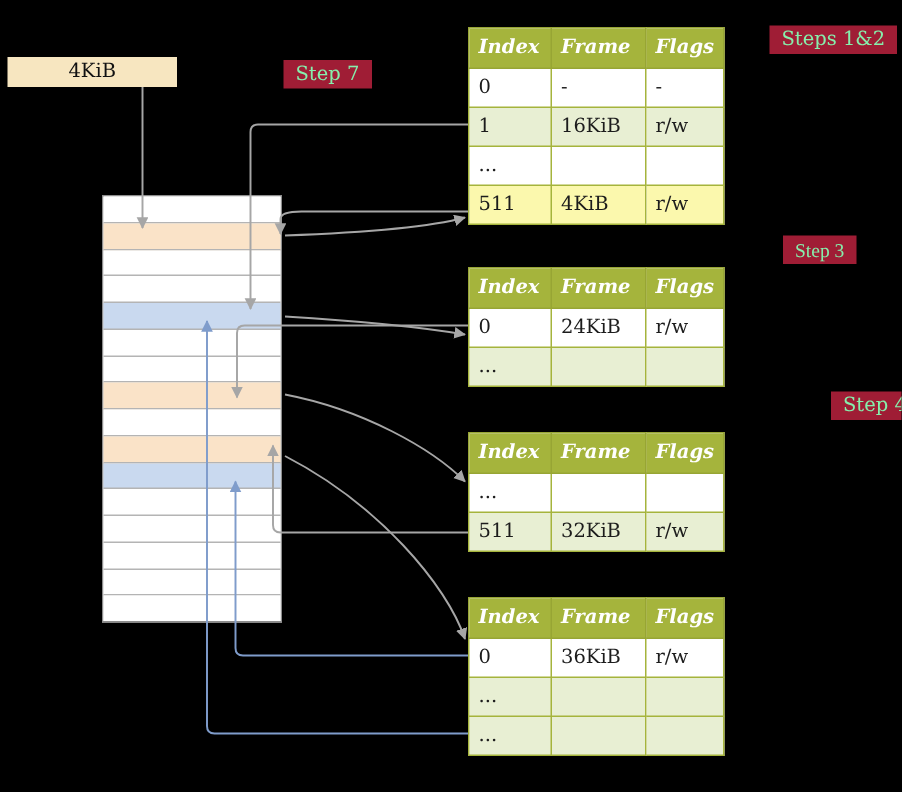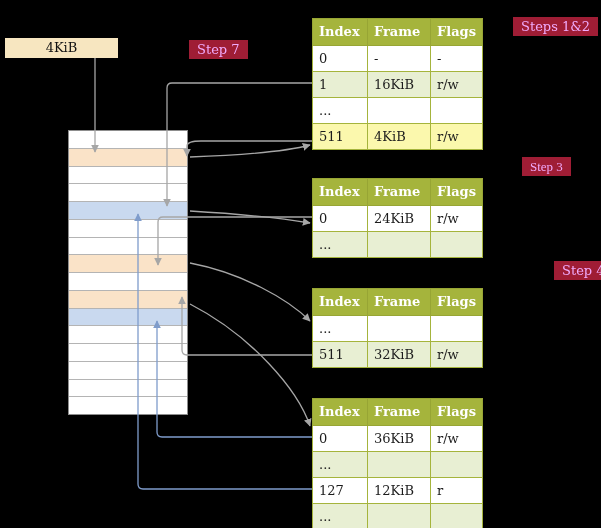--- a/index.html
+++ b/index.html
@@ -5,21 +5,21 @@
   html,body{margin:0;padding:0;}
   body{
     width:601px;height:528px;background:#000;position:relative;
     font-family:"DejaVu Serif",serif;overflow:hidden;
   }
   .frame-box{
     position:absolute;left:5px;top:38px;width:113px;height:20px;
     background:#f7e6c0;color:#111;font-size:13px;text-align:center;line-height:20px;
   }
   .badge{
-    position:absolute;background:#9f1d35;color:#f0abfc;font-size:13px;
+    position:absolute;background:#9f1d35;color:#86efac;font-size:13px;
     height:19px;line-height:19px;padding:0 8px;white-space:nowrap;
   }
   #badge-step0{left:189px;top:40px;}
   #badge-steps12{left:513px;top:17px;}
   #badge-step3{left:522px;top:157px;font-family:Liberation Serif, serif;}
   #badge-step4{left:516px;top:261px;margin-left:38px;}
   .memory{
     position:absolute;left:68px;top:130px;width:120px;height:285px;
     display:flex;flex-direction:column;background:#fff;
     border:1px solid #8d8d8d;box-sizing:border-box;
@@ -28,21 +28,21 @@
   .mrow:last-child{border-bottom:0;}
   .mrow.peach{background:#fae3c8;}
   .mrow.blue{background:#c9d9ef;}
   .mrow.white{background:#fff;}
   table.ptable{
     position:absolute;left:312px;border-collapse:collapse;font-size:13px;
     color:#1c1c1c;background:#fff;table-layout:fixed;
   }
   .ptable th{
     background:#a5b43c;color:#fff;font-weight:bold;text-align:left;
-    padding:4px 6px;border:1px solid #97a534;font-size:13px;line-height:18px;
+    padding:4px 6px;border:1px solid #97a534;font-size:13px;line-height:18px;font-style:italic;
   }
   .ptable td{
     padding:4px 6px;border:1px solid #a5b43c;line-height:17px;height:17px;overflow:hidden;
   }
   .c-index{width:55px;}.c-frame{width:63px;}.c-flags{width:50px;}
   tr.r-white td{background:#ffffff;}
   tr.r-green td{background:#e8efd3;}
   tr.r-yellow td{background:#fbf8ad;}
   #t1{top:18px;} #t2{top:178px;} #t3{top:288px;} #t4{top:398px;}
   svg.overlay{position:absolute;left:0;top:0;pointer-events:none;}
@@ -183,25 +183,20 @@
   <tbody>
     <tr class="r-white">
       <td>0</td>
       <td>36KiB</td>
       <td>r/w</td>
     </tr>
     <tr class="r-green">
       <td>...</td>
       <td></td>
       <td></td>
-    </tr>
-    <tr class="r-white">
-      <td>127</td>
-      <td>12KiB</td>
-      <td>r</td>
     </tr>
     <tr class="r-green">
       <td>...</td>
       <td></td>
       <td></td>
     </tr>
   </tbody>
 </table>
 
 <svg class="overlay" width="601" height="528" viewBox="0 0 601 528">

